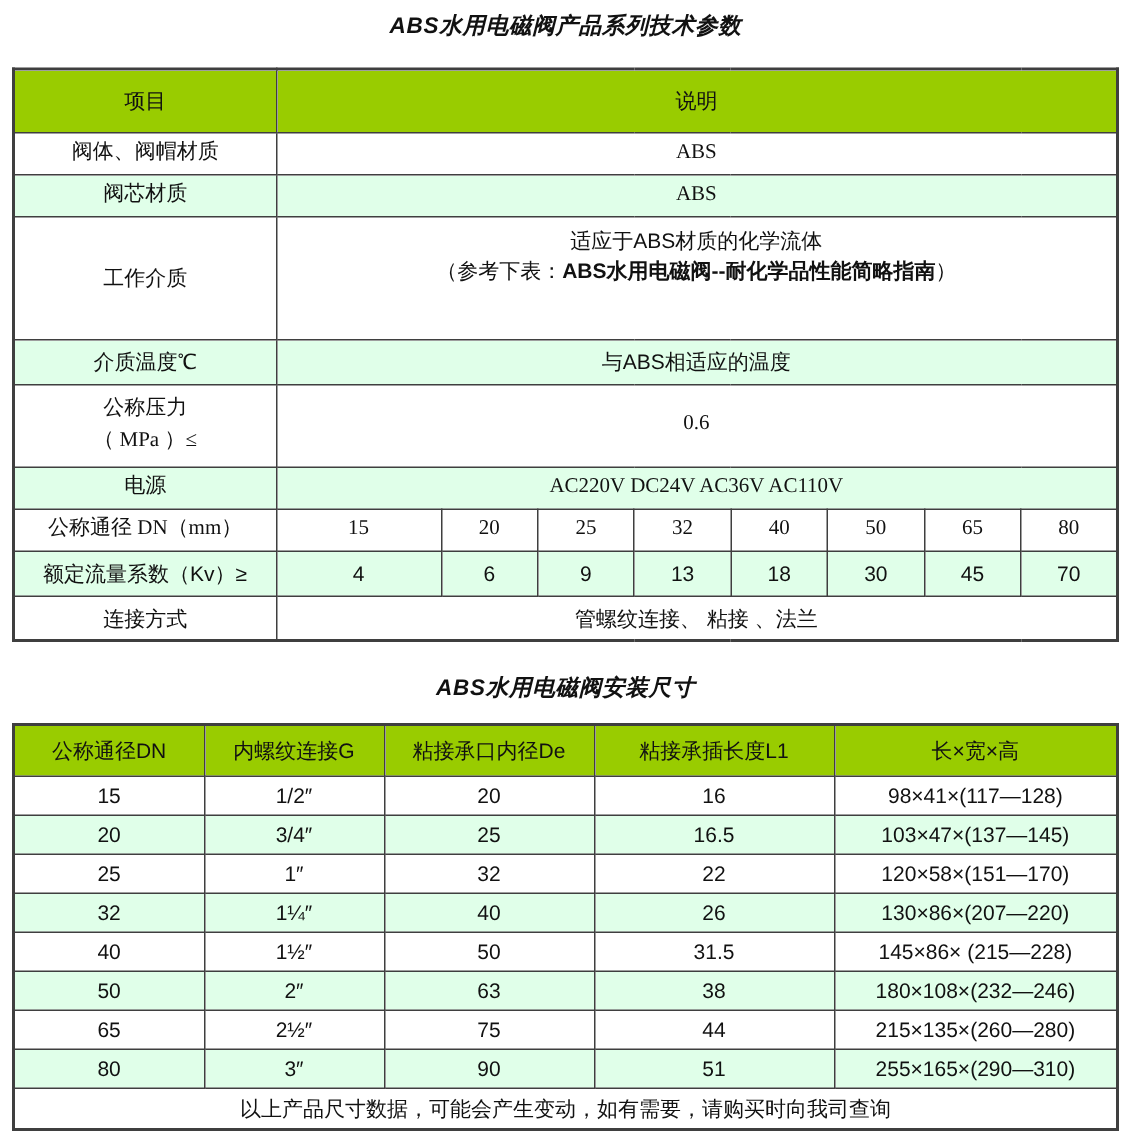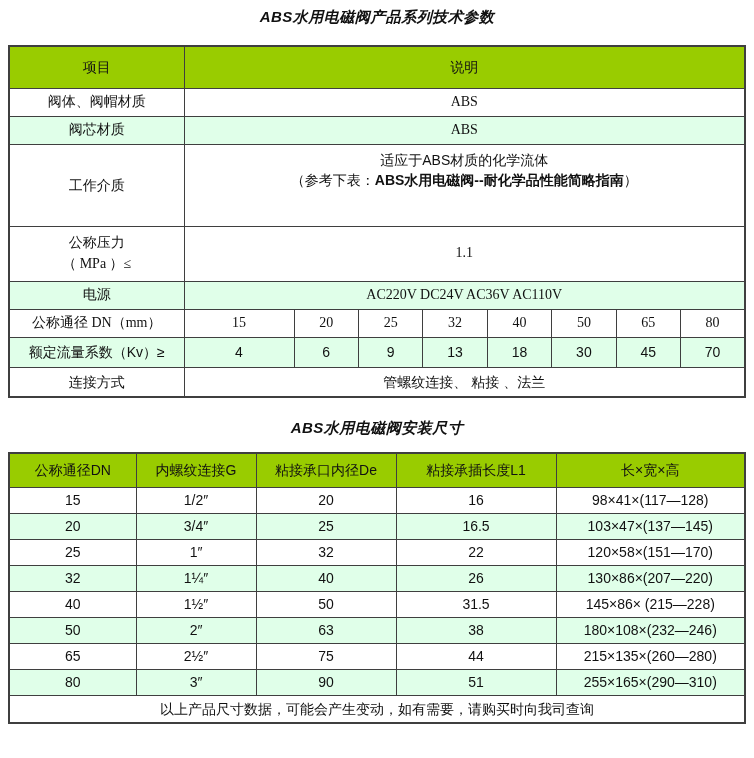--- a/index.html
+++ b/index.html
@@ -72,26 +72,30 @@
       <td>阀芯材质</td>
       <td colspan="8">ABS</td>
     </tr>
     <tr class="rh-med">
       <td>工作介质</td>
       <td colspan="8" class="top">
         <div>适应于ABS材质的化学流体</div>
         <div><span>（参考下表：</span><b>ABS水用电磁阀--耐化学品性能简略指南</b><span>）</span></div>
       </td>
     </tr>
+    <tr class="rh-tmp shade">
+      <td>介质温度℃</td>
+      <td colspan="8">与ABS相适应的温度</td>
+    </tr>
     <tr class="rh-prs">
       <td>
         <div>公称压力</div>
         <div>（ MPa ）≤</div>
       </td>
-      <td colspan="8">1.1</td>
+      <td colspan="8">0.6</td>
     </tr>
     <tr class="rh-sm shade">
       <td>电源</td>
       <td colspan="8">AC220V DC24V AC36V AC110V</td>
     </tr>
     <tr class="rh-sm">
       <td>公称通径 DN（mm）</td>
       <td>15</td>
       <td>20</td>
       <td>25</td>

